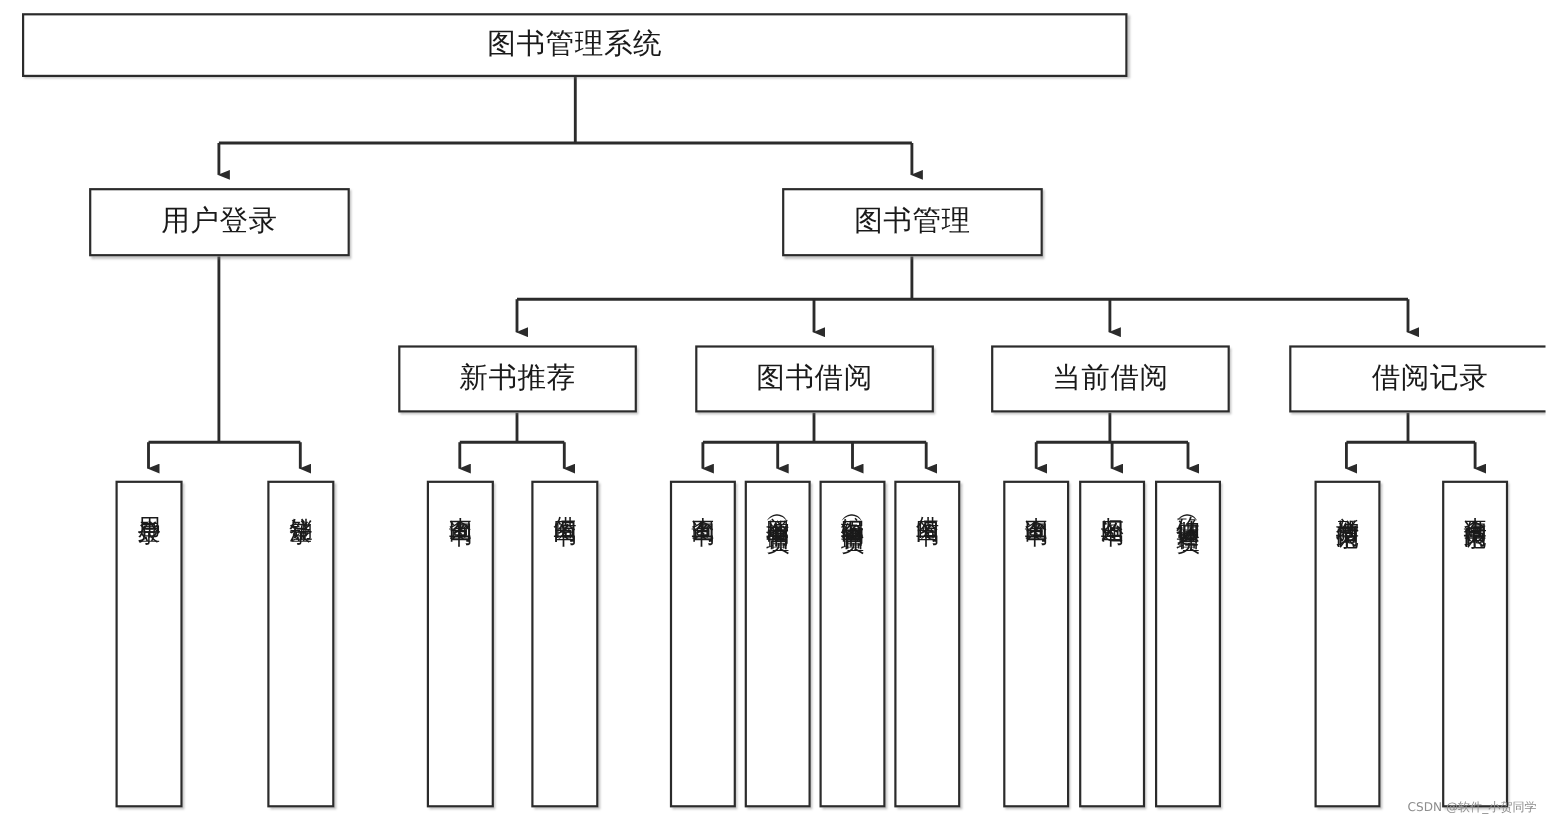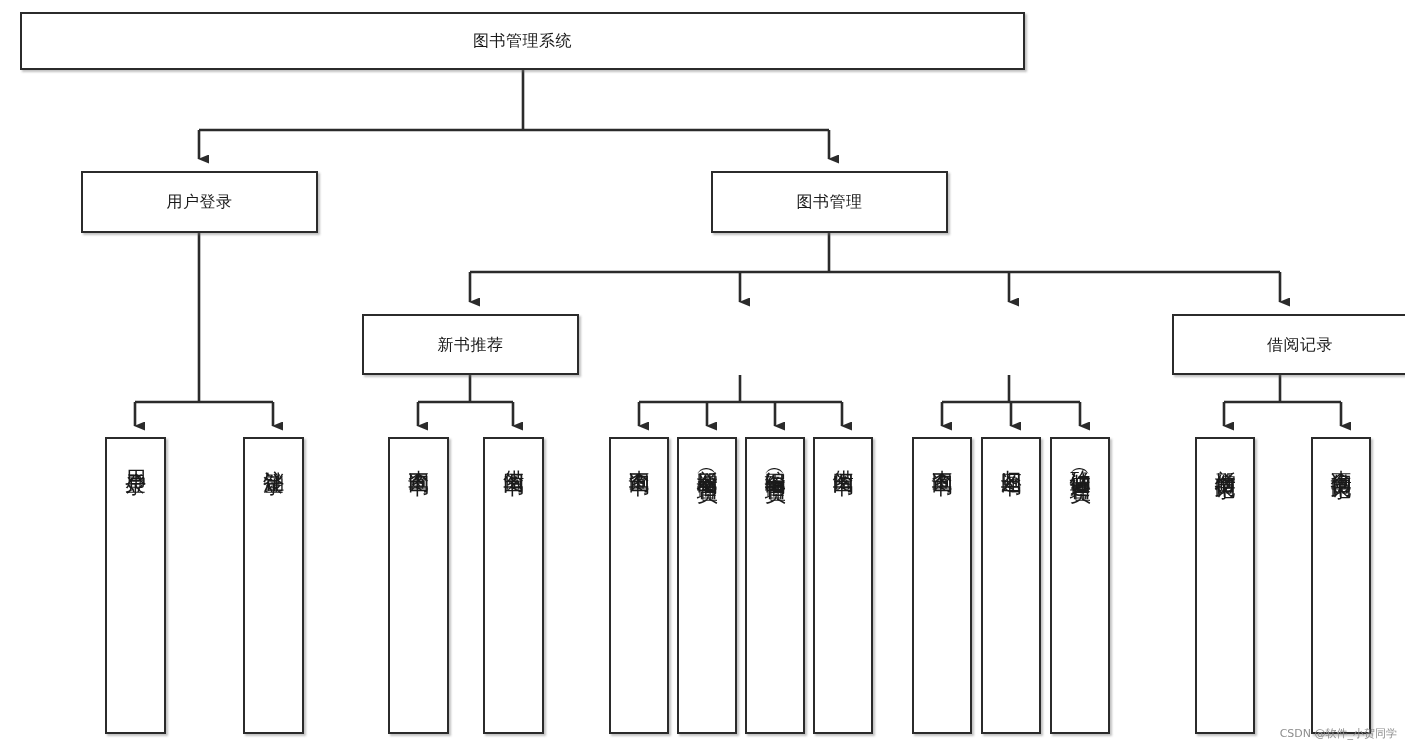--- a/index.html
+++ b/index.html
@@ -36,21 +36,21 @@
     justify-content: center;
     box-shadow: 2px 2px 2px rgba(120,120,120,0.45);
     z-index: 2;
   }
   .node-label {
     color: #1a1a1a;
     letter-spacing: 0.5px;
     white-space: nowrap;
   }
   .node.horizontal .node-label {
-    font-size: 16px;
+    font-size: 26px;
     line-height: 1.2;
   }
   .node.vertical {
     align-items: flex-start;
     justify-content: center;
     padding-top: 14px;
   }
   .node.vertical .node-label {
     writing-mode: vertical-rl;
     text-orientation: upright;
@@ -133,21 +133,27 @@
   </div>
 
   <div class="node horizontal" style="left:362px; top:314px; width:217px; height:61px;">
     <span class="node-label">新书推荐</span>
   </div>
 
   <div class="node horizontal" style="left:711px; top:171px; width:237px; height:62px;">
     <span class="node-label">图书管理</span>
   </div>
 
-
+  <div class="node horizontal" style="left:632px; top:314px; width:217px; height:61px;">
+    <span class="node-label">图书借阅</span>
+  </div>
+
+  <div class="node horizontal" style="left:901px; top:314px; width:217px; height:61px;">
+    <span class="node-label">当前借阅</span>
+  </div>
 
   <div class="node horizontal" style="left:1172px; top:314px; width:256px; height:61px;">
     <span class="node-label">借阅记录</span>
   </div>
 
   <div class="node vertical" style="left:105px; top:437px; width:61px; height:297px;">
     <span class="node-label">用户登录</span>
   </div>
 
   <div class="node vertical" style="left:243px; top:437px; width:61px; height:297px;">

